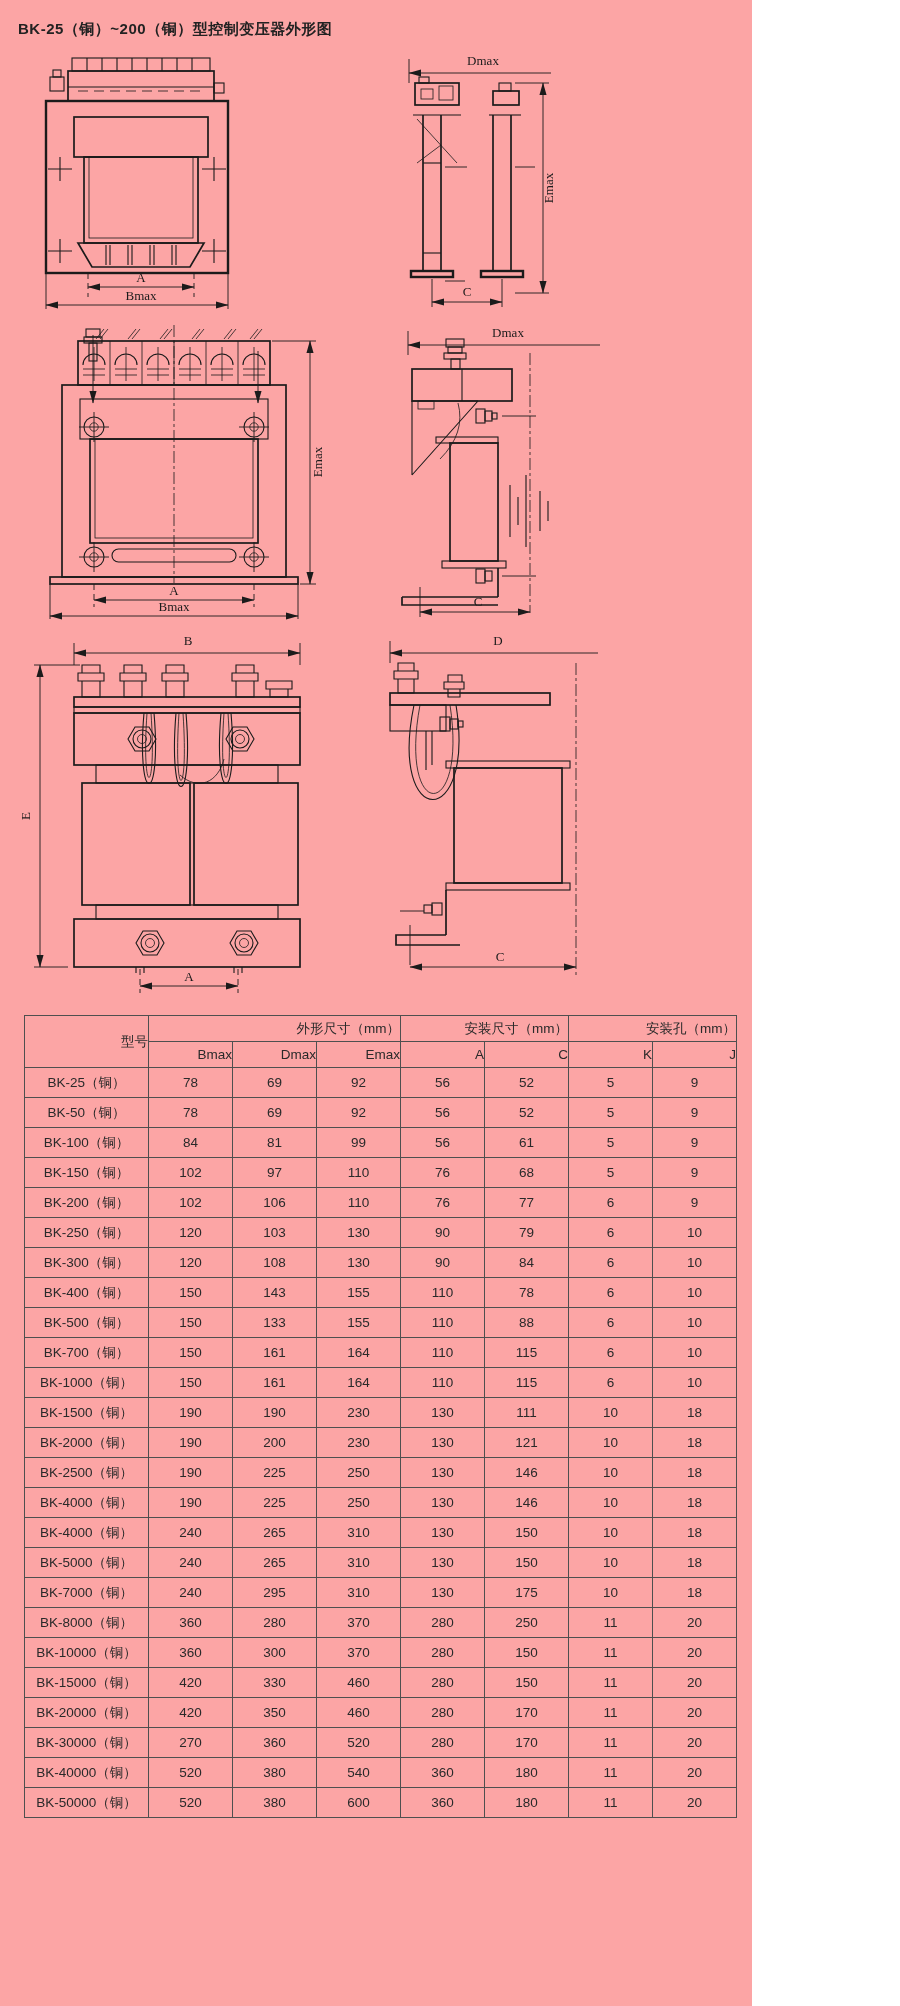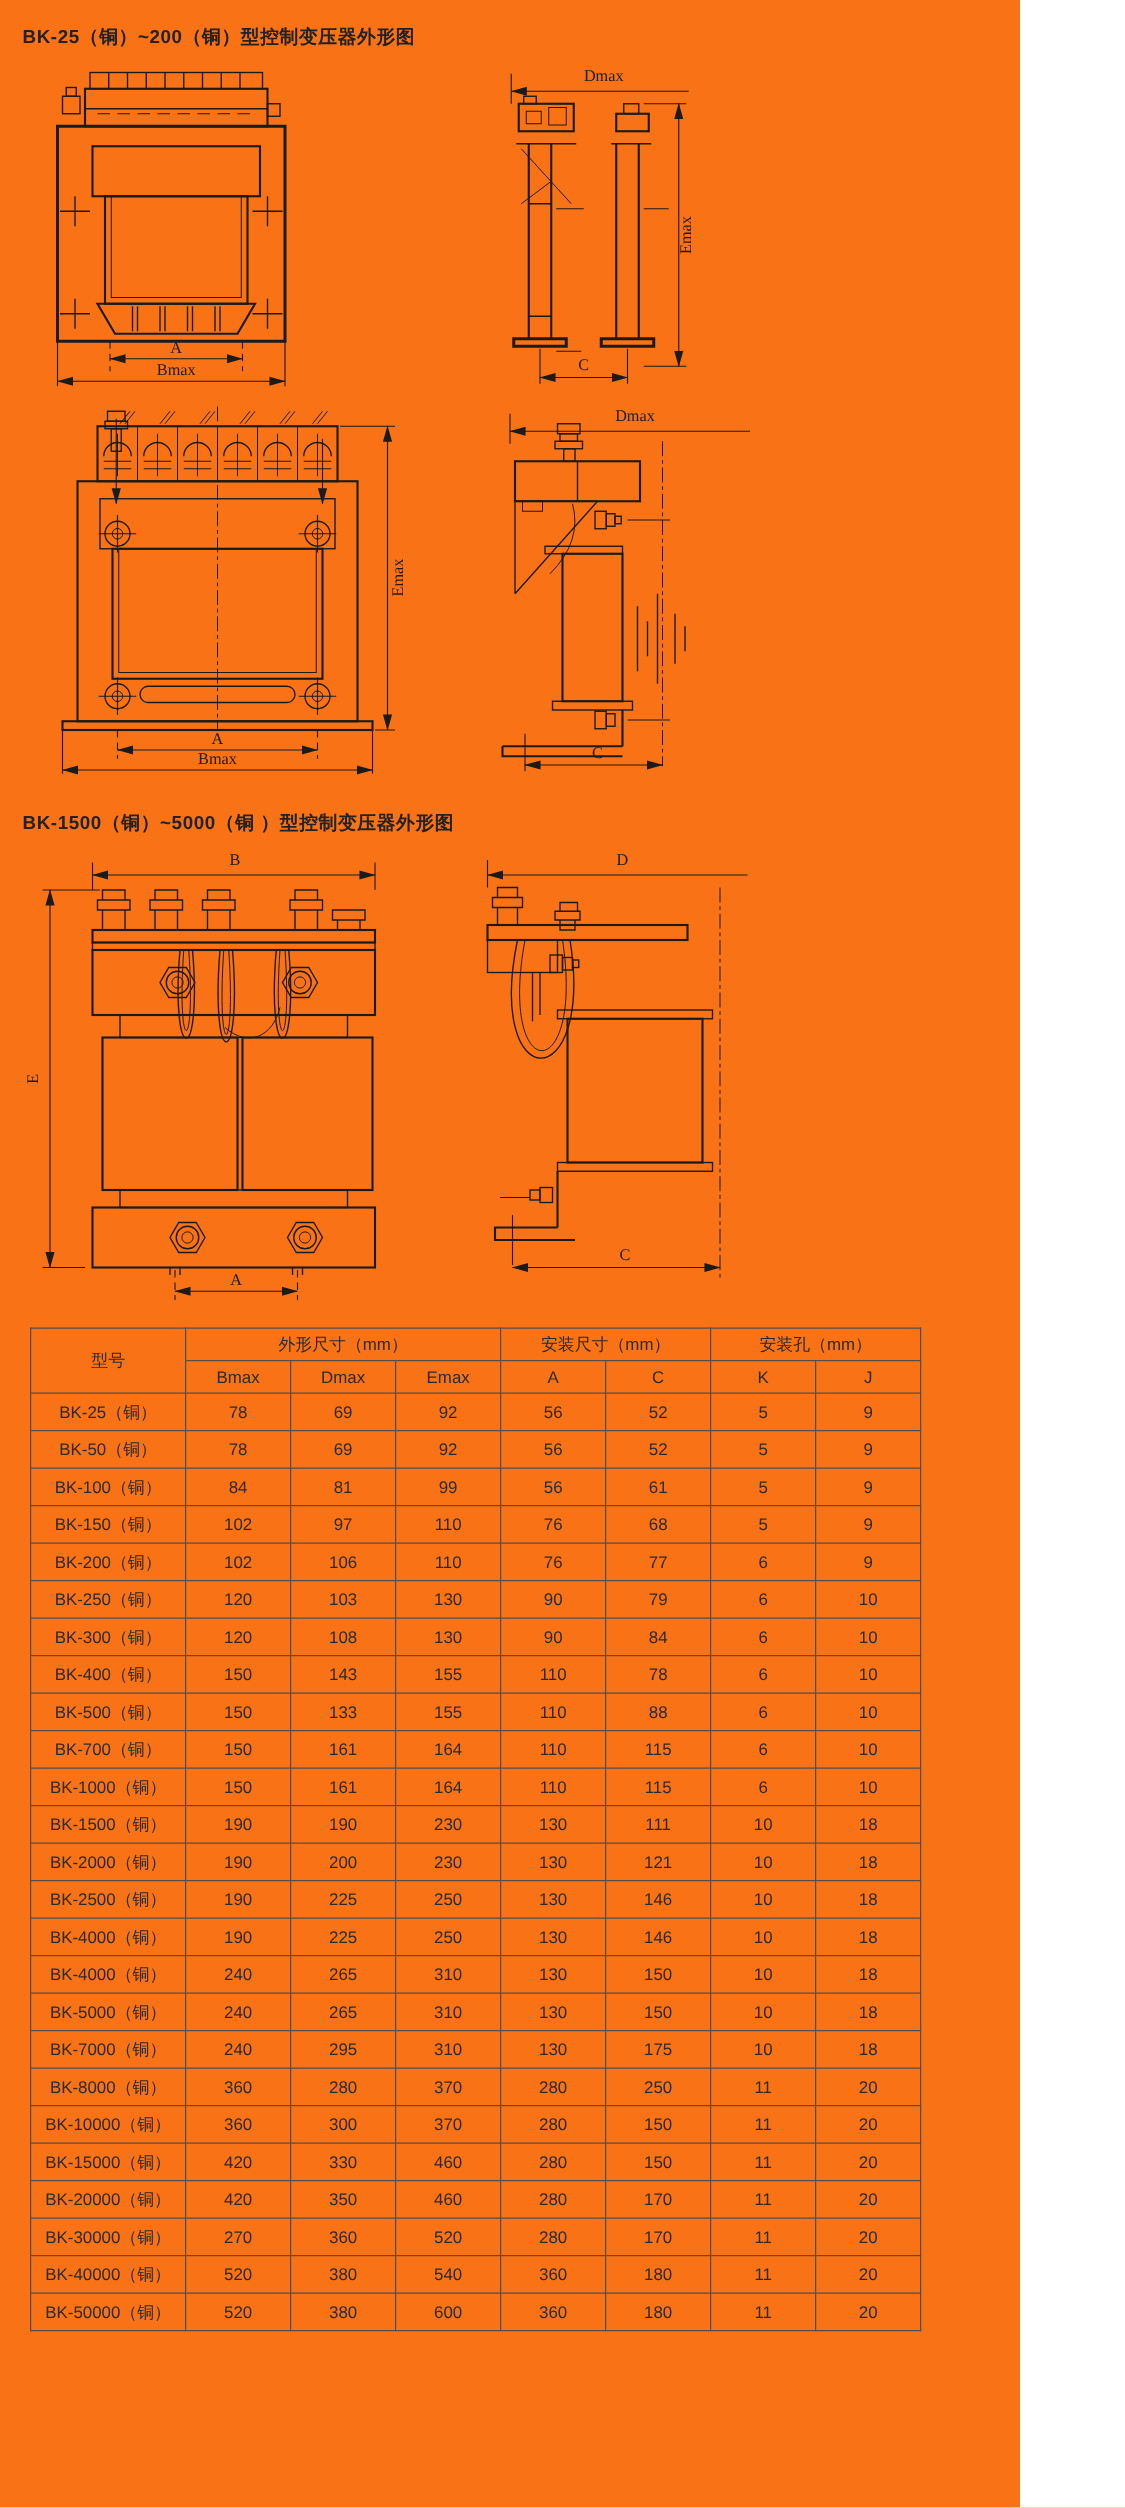--- a/index.html
+++ b/index.html
@@ -1,32 +1,32 @@
 <!DOCTYPE html>
 <html><head>
 <meta charset="utf-8">
 <style>
   html,body{margin:0;padding:0;background:#ffffff;}
-  .page{width:816px;min-height:2006px;background:#f97316;color:#1f1f1f;
+  .page{width:752px;min-height:2006px;background:#fca5a5;color:#1f1f1f;
         font-family:"Liberation Sans",sans-serif;box-sizing:border-box;padding-bottom:30px;}
   h2.sec-title{font-size:15px;font-weight:bold;color:#222;margin:0 0 0 18px;padding-top:20px;letter-spacing:.5px;}
   .drawing-row{display:flex;align-items:flex-start;margin-left:20px;margin-top:14px;}
   .gap-wide{gap:120px;} .gap-narrow{gap:28px;}
   svg{display:block;}
   svg .ln{fill:none;stroke:#1b1b1b;stroke-width:1.1;}
   svg .thk{stroke-width:2.4;} svg .med{stroke-width:1.7;} svg .thin{stroke-width:.8;}
   svg .dim{fill:none;stroke:#1b1b1b;stroke-width:.9;}
   svg .dash{stroke-dasharray:6 4;}
   svg .cdash{stroke-dasharray:12 3 3 3;stroke-width:.8;}
   svg text.dt{font-family:"Liberation Serif",serif;font-size:13px;fill:#1b1b1b;stroke:none;}
   .spec-table{border-collapse:collapse;margin:16px 0 0 24px;table-layout:fixed;width:712px;
               font-size:13.5px;color:#2a2a2a;}
   .spec-table th,.spec-table td{border:1px solid #4f4f4f;text-align:center;vertical-align:middle;
               font-weight:normal;padding:0;height:29px;overflow:hidden;white-space:nowrap;}
-  .spec-table thead th{height:25px;}
+  .spec-table thead th{height:25px;text-align:right;}
   .spec-table th.model-h{height:auto;}
 </style>
 </head>
 <body>
 
 <svg width="0" height="0" style="position:absolute">
   <defs>
     <marker id="arr" viewBox="0 0 12 8" markerWidth="13" markerHeight="9" refX="11.5" refY="4" orient="auto-start-reverse" markerUnits="userSpaceOnUse">
       <path d="M12,4 L0,0.6 L0,7.4 Z" fill="#1b1b1b"></path>
     </marker>
@@ -225,21 +225,20 @@
         </g>
         <g>
           <text class="dt" x="120" y="281" text-anchor="middle">C</text>
           <line class="dim" x1="62" y1="287" x2="172" y2="287" marker-start="url(#arr)" marker-end="url(#arr)"></line>
         </g>
       </svg>
     </div>
   </section>
 
   <section>
-    <h2 class="sec-title" style="padding-top:28px">BK-1500（铜）~5000（铜 ）型控制变压器外形图</h2>
     <div class="drawing-row gap-narrow">
 
       <svg width="300" height="364" viewBox="0 0 300 364">
         <g>
           <text class="dt" x="168" y="10" text-anchor="middle">B</text>
           <line class="dim" x1="54" y1="18" x2="280" y2="18" marker-start="url(#arr)" marker-end="url(#arr)"></line>
           <path class="dim" d="M54,8 V30 M280,8 V30"></path>
         </g>
         <g>
           <path class="dim" d="M14,30 H60 M14,332 H48"></path>

